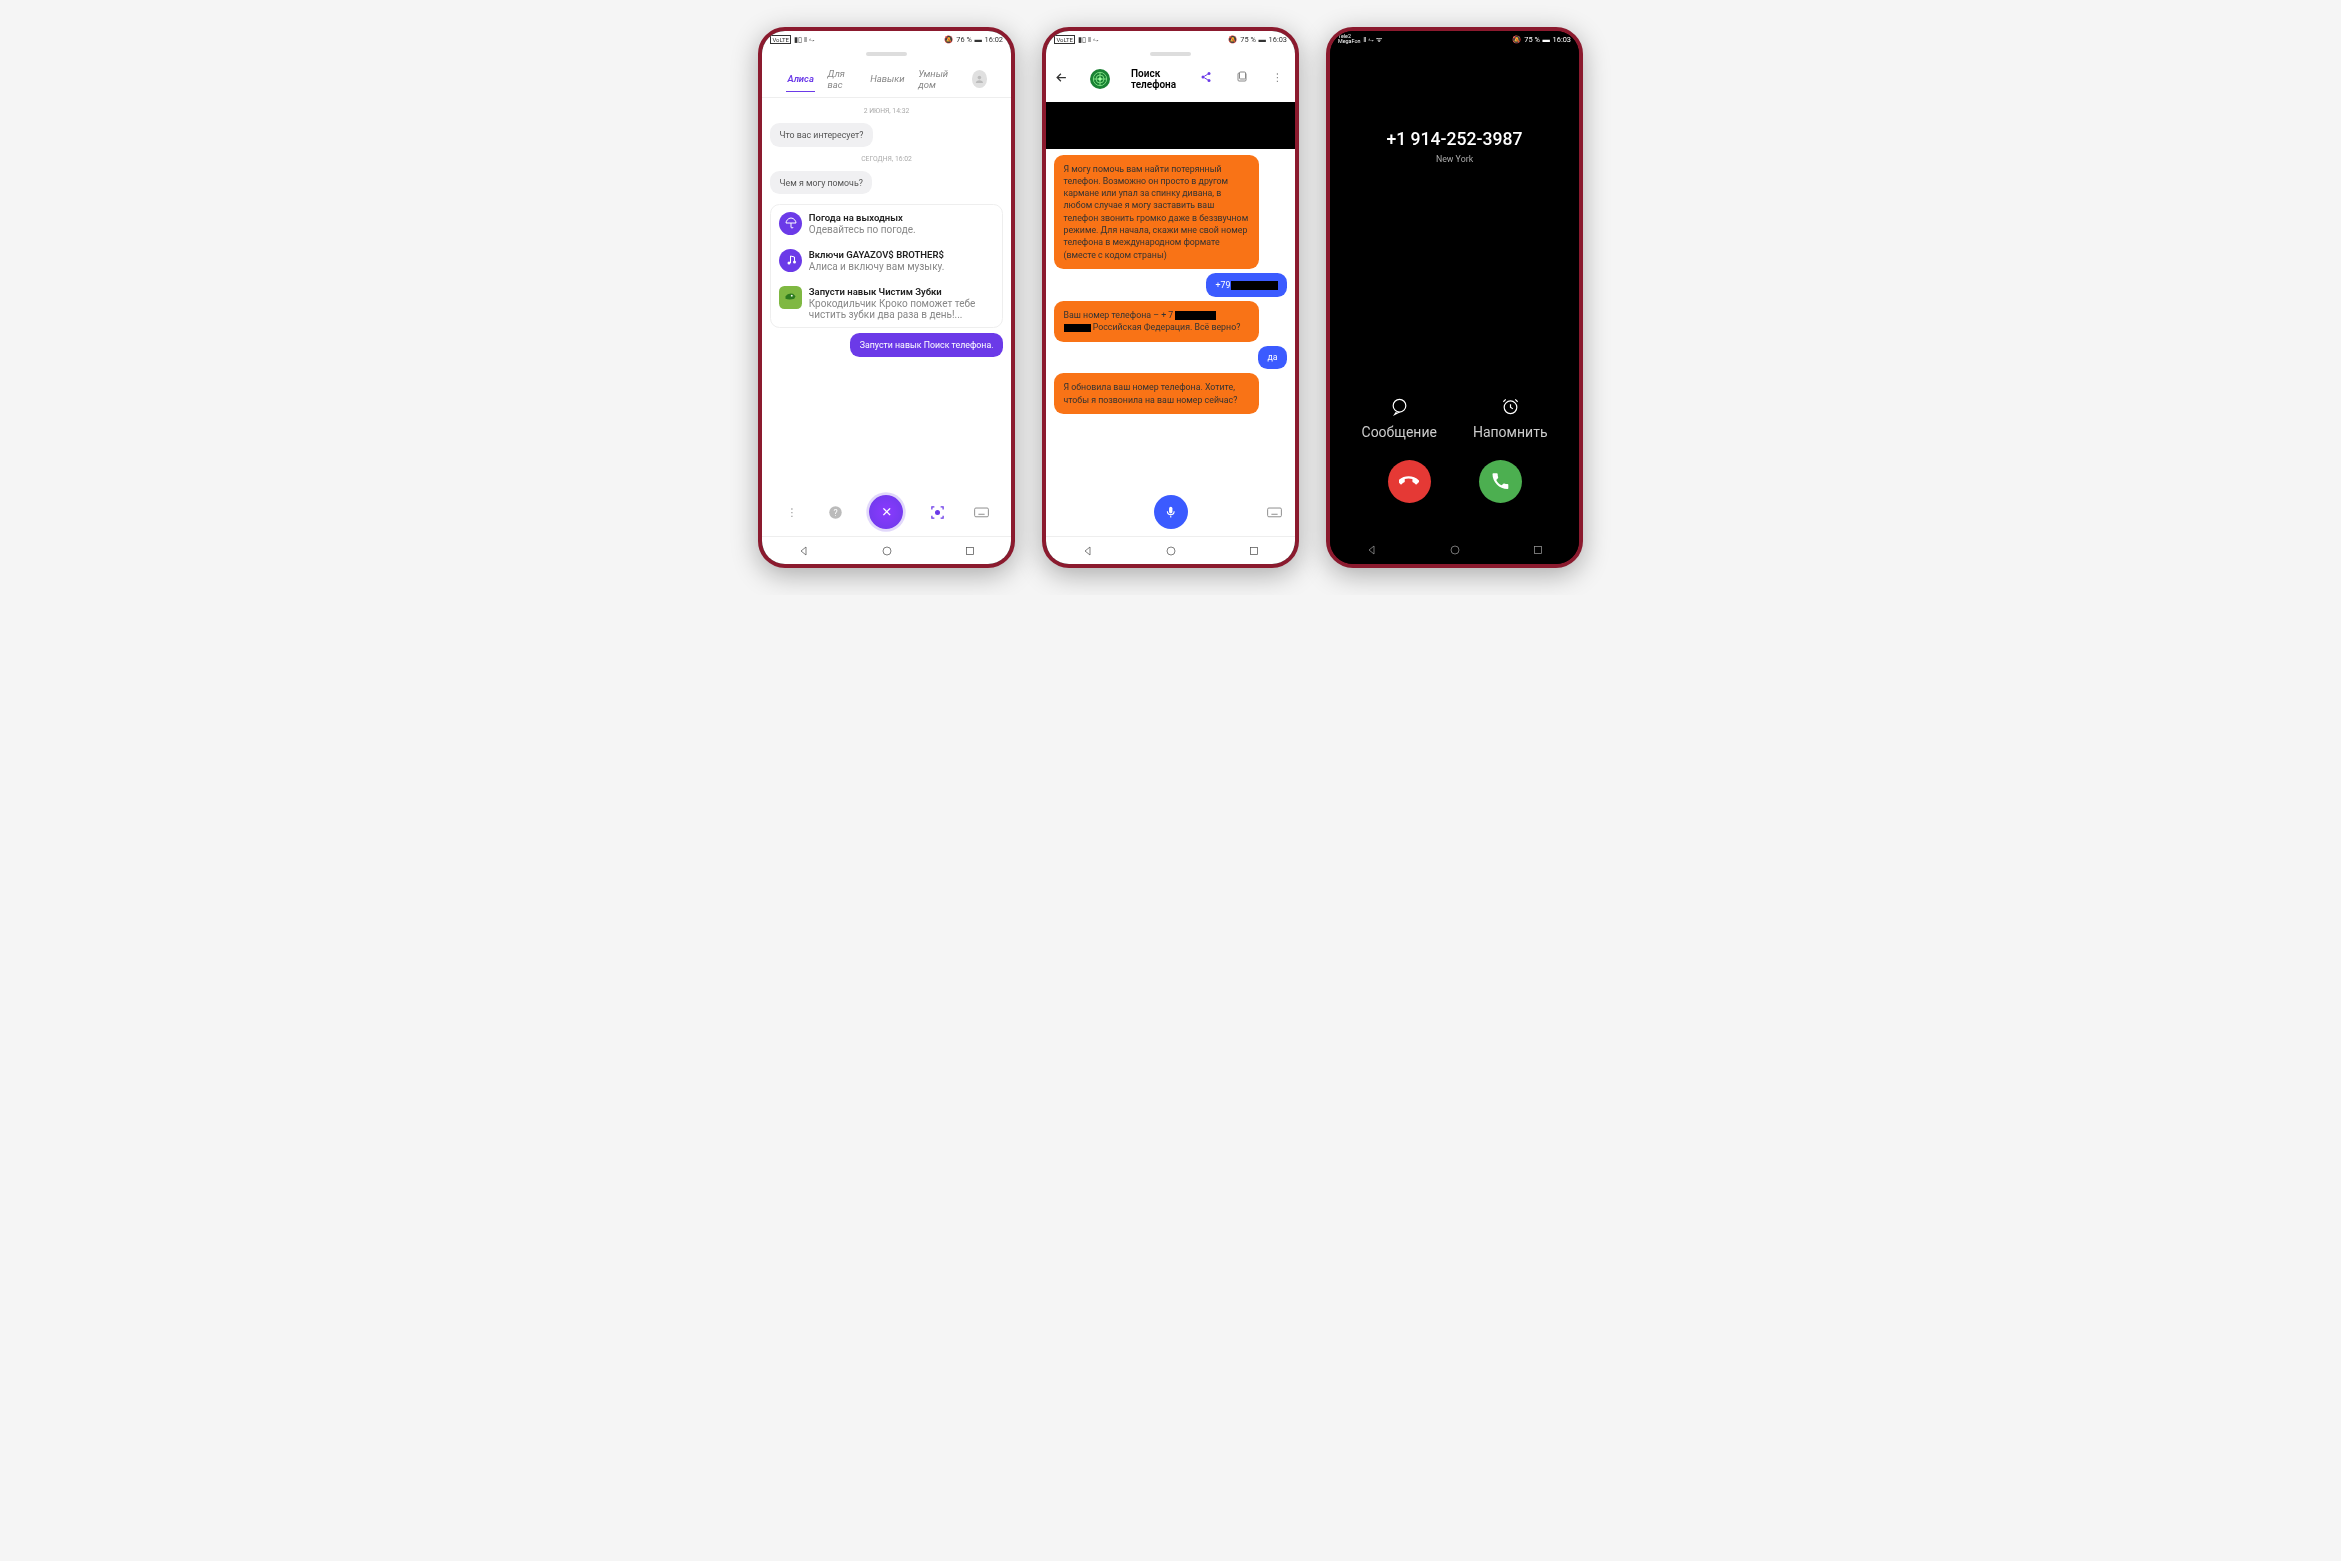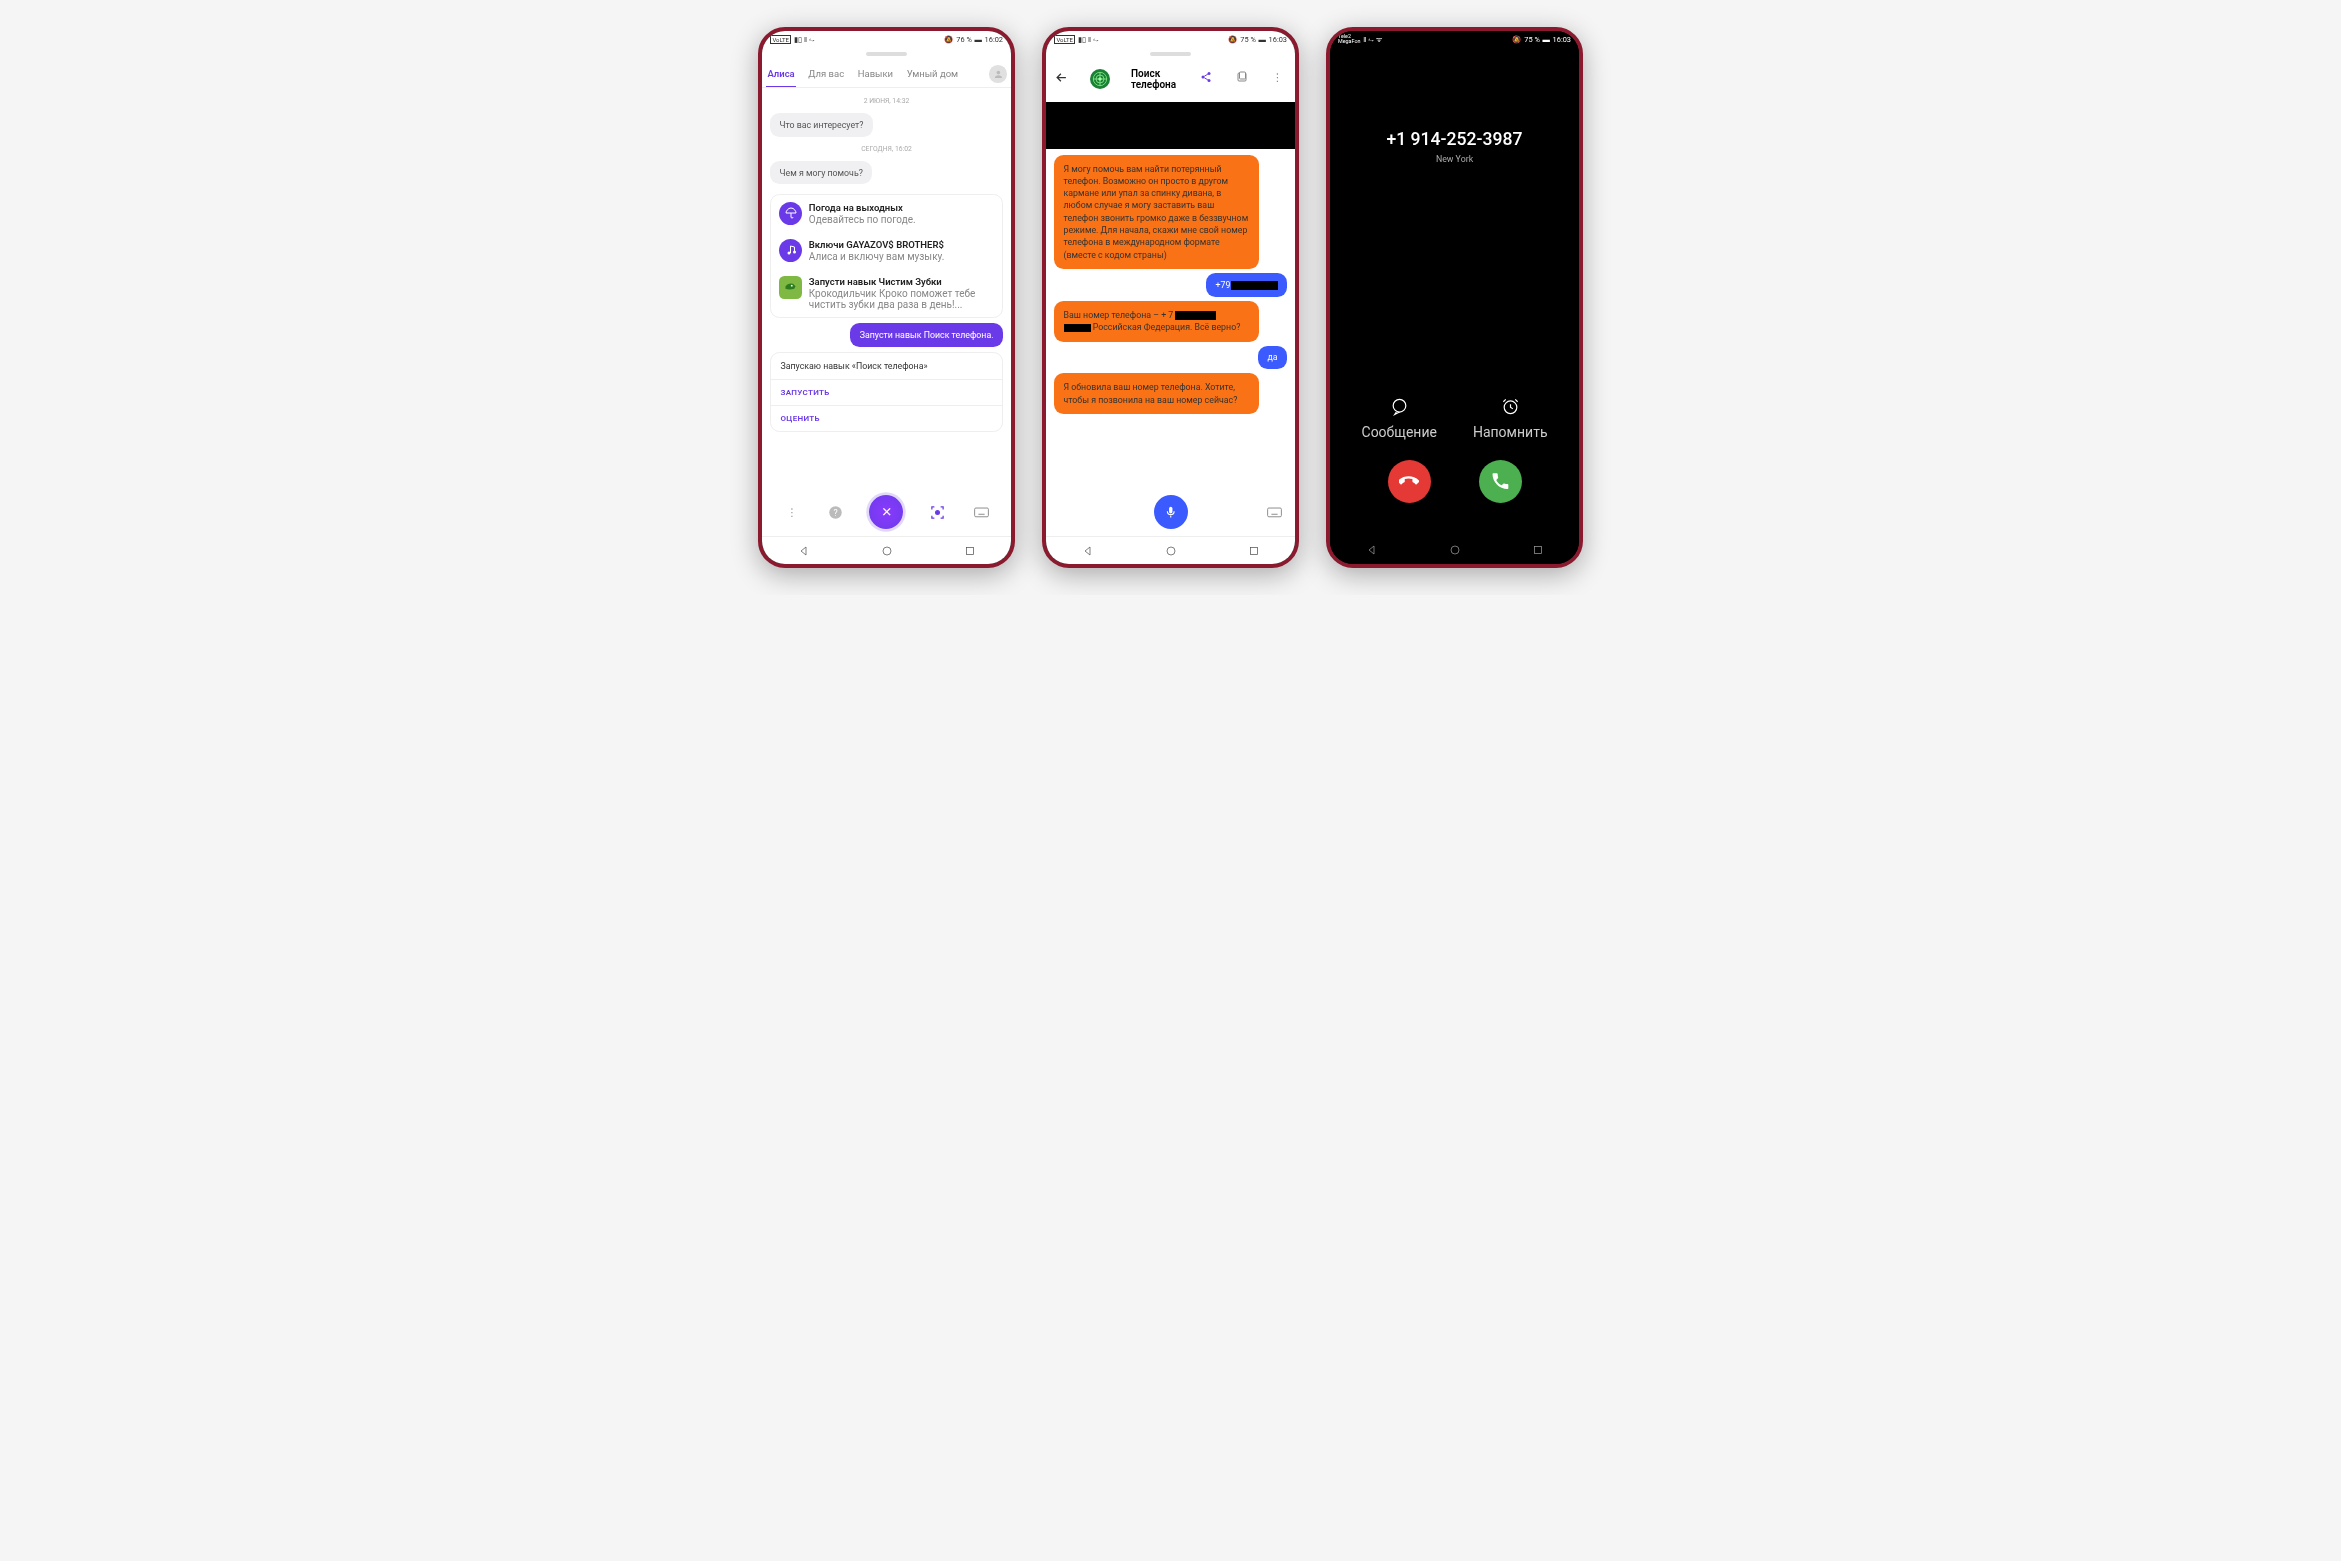--- a/index.html
+++ b/index.html
@@ -43,24 +43,25 @@
   .drag-handle {
     width: 41px;
     height: 3.4px;
     background: #ddd;
     border-radius: 2px;
     margin: 5.4px auto;
   }
   
   .tabs {
     display: flex;
-    padding: 0 4px;
+    padding: 0 24px;
     gap: 10.8px;
     align-items: center;
     border-bottom: 0.7px solid #eee;
+    font-style: italic;
   }
   .tab {
     padding: 6.8px 1.4px;
     font-size: 9.5px;
     color: #888;
     cursor: pointer;
   }
   .tab.active { color: #6b3ae8; font-weight: 600; border-bottom: 1.4px solid #6b3ae8; }
   .avatar-small {
     width: 17.6px;
@@ -318,25 +319,20 @@
                 <circle cx="14" cy="9" r="1.5" fill="#fff"></circle>
               </svg>
           </div>
           <div>
             <div class="card-title">Запусти навык Чистим Зубки</div>
             <div class="card-sub">Крокодильчик Кроко поможет тебе чистить зубки два раза в день!...</div>
           </div>
         </div>
       </div>
       <div class="bubble-out">Запусти навык Поиск телефона.</div>
-      <div class="response-card">
-        <div class="response-header">Запускаю навык «Поиск телефона»</div>
-        <div class="response-action">ЗАПУСТИТЬ</div>
-        <div class="response-action">ОЦЕНИТЬ</div>
-      </div>
     </div>
     <div class="bottom-bar">
       <div class="icon-btn">⋮</div>
       <div class="icon-btn">
         <svg width="15" height="15" viewBox="0 0 24 24" fill="#bbb">
             <circle cx="12" cy="12" r="10"></circle>
             <text x="12" y="17" text-anchor="middle" fill="#fff" font-size="14">?</text>
           </svg>
       </div>
       <div class="fab-mic">

